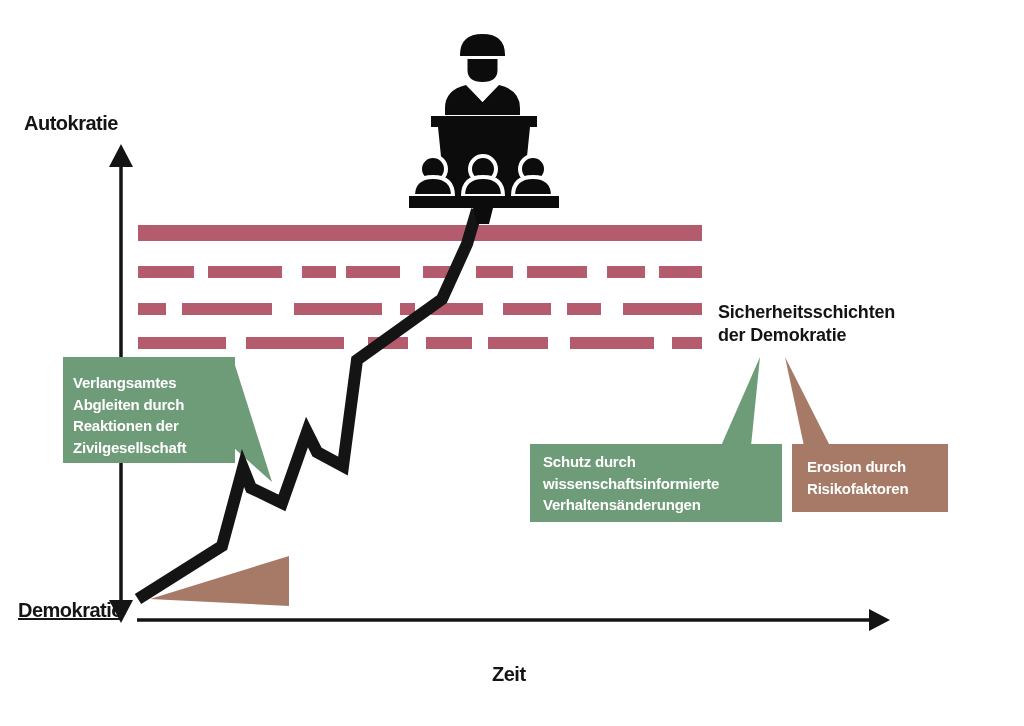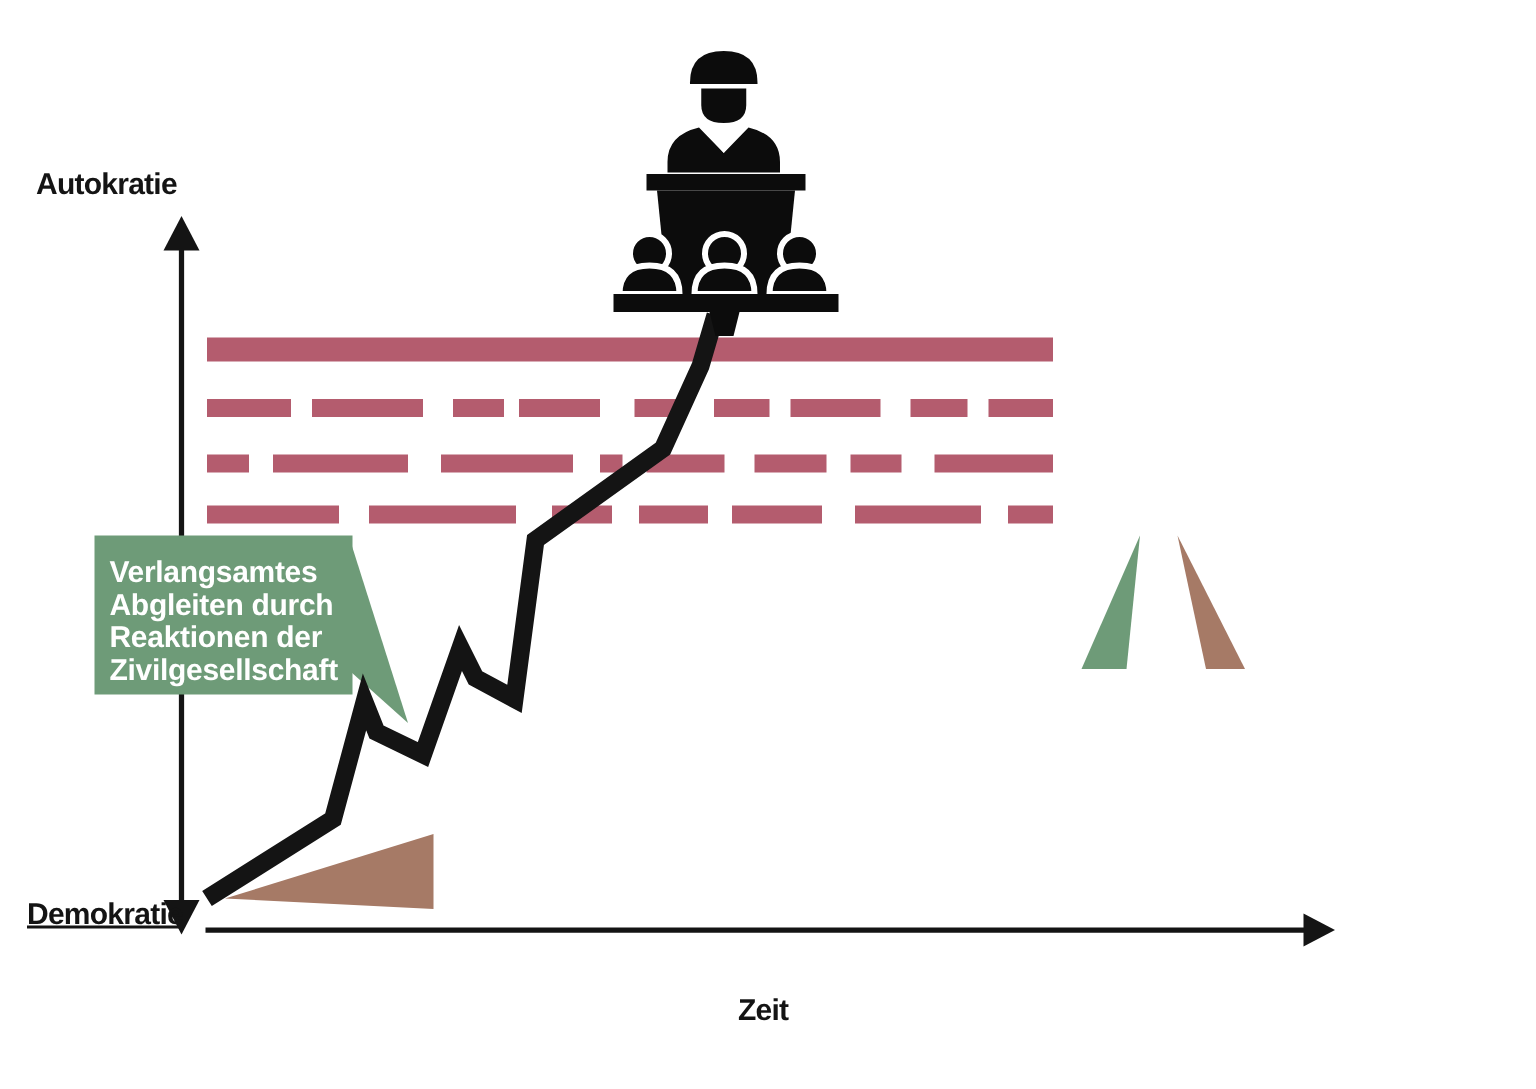--- a/index.html
+++ b/index.html
@@ -27,21 +27,21 @@
   .threshold-bar{
     left:138px;top:225px;width:564px;height:16px;background:var(--rose);
   }
   
   .dash-row{left:138px;width:564px;height:12px;display:flex;}
   .dash-row span{height:100%;flex:0 0 auto;}
   .dash-row .dash{background:var(--rose);}
   .row1{top:266px;} .row2{top:303px;} .row3{top:337px;}
   
   .callout{
-    color:#fff;font-weight:bold;font-size:20px;line-height:21.5px;
+    color:#fff;font-weight:bold;font-size:15px;line-height:21.5px;
     letter-spacing:-0.2px;box-sizing:border-box;
   }
   .callout.green{background:var(--green);}
   .callout.brown{background:var(--brown);}
   .co-civil{left:63px;top:357px;width:172px;height:106px;padding:15px 8px 0 10px;}
   .co-norm{left:288px;top:534px;width:274px;height:74px;padding:6px 8px 0 20px;}
   .co-science{left:530px;top:444px;width:252px;height:78px;padding:7px 8px 0 13px;}
   .co-risk{left:792px;top:444px;width:156px;height:68px;padding:12px 8px 0 15px;}
   
   svg.overlay{left:0;top:0;width:1024px;height:726px;}
@@ -115,32 +115,39 @@
       <span class="gap" style="width: 22px;"></span>
       <span class="dash" style="width: 84px;"></span>
       <span class="gap" style="width: 18px;"></span>
       <span class="dash" style="width: 30px;"></span>
     </div>
 
   <div class="abs axis-label" style="left:24px;top:112px;">Autokratie</div>
   <div class="abs axis-label" style="left:18px;top:599px;text-decoration:underline;">Demokratie</div>
   <div class="abs axis-label" style="left:492px;top:663px;">Zeit</div>
 
+  <div class="abs layer-label pre" style="left:718px;top:301px;">Sicherheitsschichten
+der Demokratie</div>
 
   <svg class="abs overlay">
     <polygon class="fill-green" points="234,362 272,482 234,448"></polygon>
     <polygon class="fill-brown" points="289,556 150,599 289,606"></polygon>
     <polygon class="fill-green" points="721,446 760,357 751,446"></polygon>
     <polygon class="fill-brown" points="785,357 830,446 804,446"></polygon>
   </svg>
 
   <div class="abs callout green co-civil pre">Verlangsamtes
 Abgleiten durch
 Reaktionen der
 Zivilgesellschaft</div>
+  <div class="abs callout green co-science pre">Schutz durch
+wissenschaftsinformierte
+Verhaltensänderungen</div>
+  <div class="abs callout brown co-risk pre">Erosion durch
+Risikofaktoren</div>
 
   <svg class="abs overlay">
     <polyline class="traj" points="138,599 222,546 243,468 251,488 282,503 307,432 317,452 343,466 357,360 442,299 467,244 477,210"></polyline>
   </svg>
 
   <svg class="abs" style="left:405px;top:28px;width:158px;height:196px" viewBox="0 0 158 196">
     <g class="icon-fill">
       <path d="M55 27 Q55 6 77.5 6 Q100 6 100 27 L100 28 L55 28 Z"></path>
       <path d="M62.5 31 H92.5 V42 Q92.5 54 77.5 54 Q62.5 54 62.5 42 Z"></path>
       <path d="M40 87 L40 80 Q40 62 61 57 L77.5 74 L94 57 Q115 62 115 80 L115 87 Z"></path>

